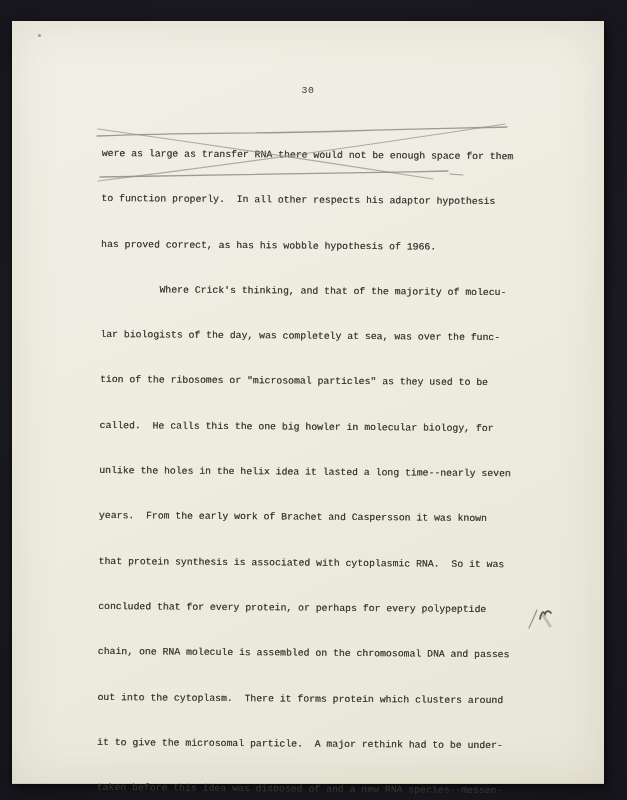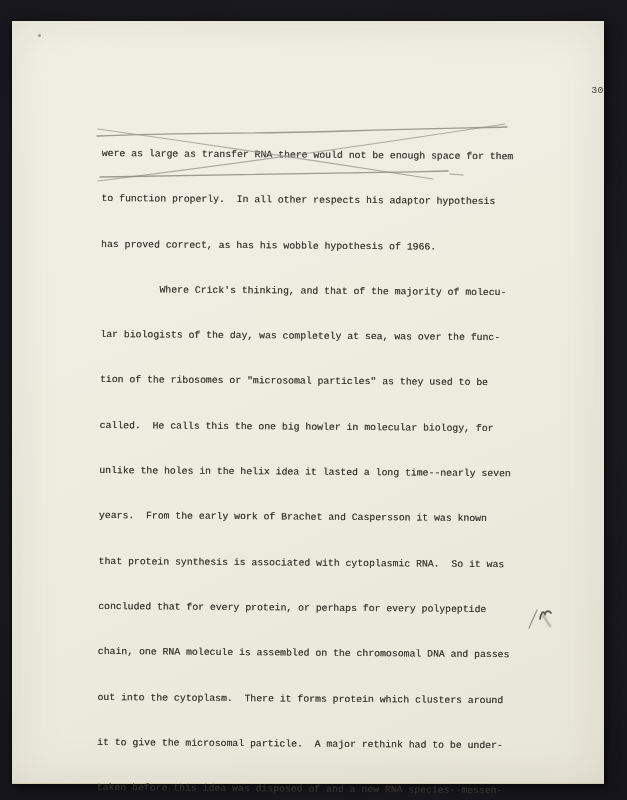--- a/index.html
+++ b/index.html
@@ -31,21 +31,21 @@
     position: absolute;
     inset: 0;
     box-shadow: inset 0 0 48px rgba(110,104,82,0.13), inset 0 -1px 0 rgba(190,175,120,0.35);
     pointer-events: none;
   }
   .page-number {
     position: absolute;
     top: 64px;
     left: 0;
     right: 0;
-    text-align: right;
+    text-align: center;
     font-size: 9.8px;
     letter-spacing: 0.5px;
     color: #3a382f;
   }
   .text-block {
     position: absolute;
     left: 90px;
     top: 99px;
     width: 440px;
     font-size: 9.8px;

